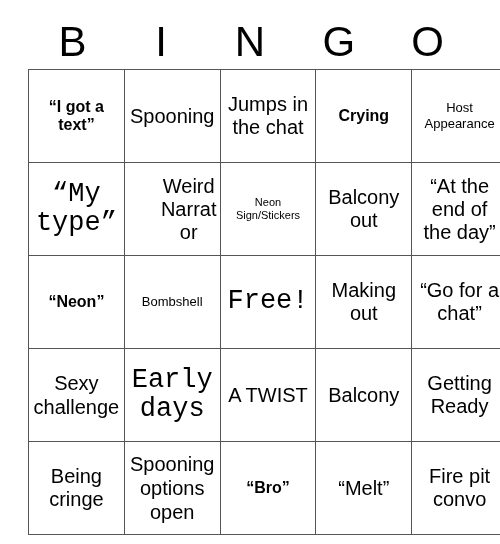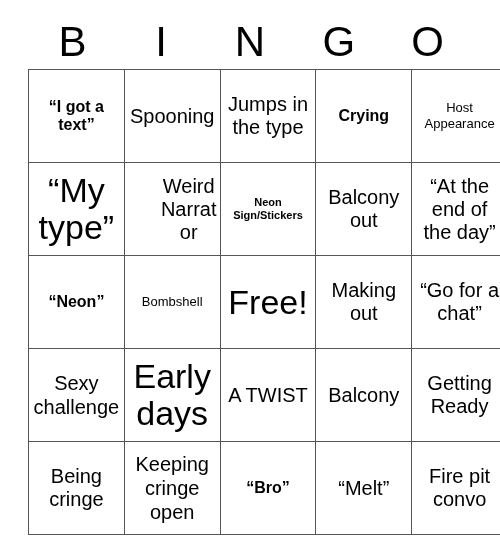--- a/index.html
+++ b/index.html
@@ -53,46 +53,46 @@
     height: 88px;
     padding: 2px 3px;
     text-align: center;
     vertical-align: middle;
     color: #000000;
     overflow: hidden;
     word-wrap: break-word;
   }
 
   
-  .fs-xl  { font-size: 34px; line-height: 1.08; }
+  .fs-xl  { font-size: 27px; line-height: 1.08; font-family: Liberation Mono, monospace; }
   .fs-lg  { font-size: 16px; line-height: 1.12; font-weight: bold; }
   .fs-md  { font-size: 20px; line-height: 1.15; }
   .fs-sm  { font-size: 20px; line-height: 1.2;  }
   .fs-xs  { font-size: 13px; line-height: 1.2;  }
-  .fs-xxs { font-size: 11px; line-height: 1.22; font-weight: bold; }
+  .fs-xxs { font-size: 11px; line-height: 1.22; }
 </style>
 </head>
 <body style="background: rgb(255, 255, 255);">
 
 <div class="card">
 
   <div class="header-row">
     <div class="header-cell">B</div>
     <div class="header-cell">I</div>
     <div class="header-cell">N</div>
     <div class="header-cell">G</div>
     <div class="header-cell">O</div>
   </div>
 
   <table class="grid" style="border-color: rgb(85, 85, 85);">
     <tbody>
       <tr>
         <td class="fs-lg" style="border-color: rgb(85, 85, 85);">“I got a text”</td>
         <td class="fs-sm" style="border-color: rgb(85, 85, 85);">Spooning</td>
-        <td class="fs-md" style="border-color: rgb(85, 85, 85);">Jumps in the type</td>
+        <td class="fs-md" style="border-color: rgb(85, 85, 85);">Jumps in the chat</td>
         <td class="fs-lg" style="border-color: rgb(85, 85, 85);">Crying</td>
         <td class="fs-xs" style="border-color: rgb(85, 85, 85);">Host Appearance</td>
       </tr>
       <tr>
         <td class="fs-xl" style="border-color: rgb(85, 85, 85);">“My type”</td>
         <td class="fs-md" style="border-color: rgb(85, 85, 85); padding-left: 36px;">Weird Narrator</td>
         <td class="fs-xxs" style="border-color: rgb(85, 85, 85);">Neon Sign/Stickers</td>
         <td class="fs-md" style="border-color: rgb(85, 85, 85);">Balcony out</td>
         <td class="fs-md" style="border-color: rgb(85, 85, 85);">“At the end of the day”</td>
       </tr>
@@ -105,21 +105,21 @@
       </tr>
       <tr>
         <td class="fs-sm" style="border-color: rgb(85, 85, 85); margin-left: 28px;">Sexy challenge</td>
         <td class="fs-xl" style="border-color: rgb(85, 85, 85);">Early days</td>
         <td class="fs-md" style="border-color: rgb(85, 85, 85);">A TWIST</td>
         <td class="fs-md" style="border-color: rgb(85, 85, 85);">Balcony</td>
         <td class="fs-md" style="border-color: rgb(85, 85, 85);">Getting Ready</td>
       </tr>
       <tr>
         <td class="fs-md" style="border-color: rgb(85, 85, 85);">Being cringe</td>
-        <td class="fs-sm" style="border-color: rgb(85, 85, 85);">Keeping cringe open</td>
+        <td class="fs-sm" style="border-color: rgb(85, 85, 85);">Spooning options open</td>
         <td class="fs-lg" style="border-color: rgb(85, 85, 85);">“Bro”</td>
         <td class="fs-md" style="border-color: rgb(85, 85, 85);">“Melt”</td>
         <td class="fs-md" style="border-color: rgb(85, 85, 85);">Fire pit convo</td>
       </tr>
     </tbody>
   </table>
 
 </div>
 
 </body></html>

